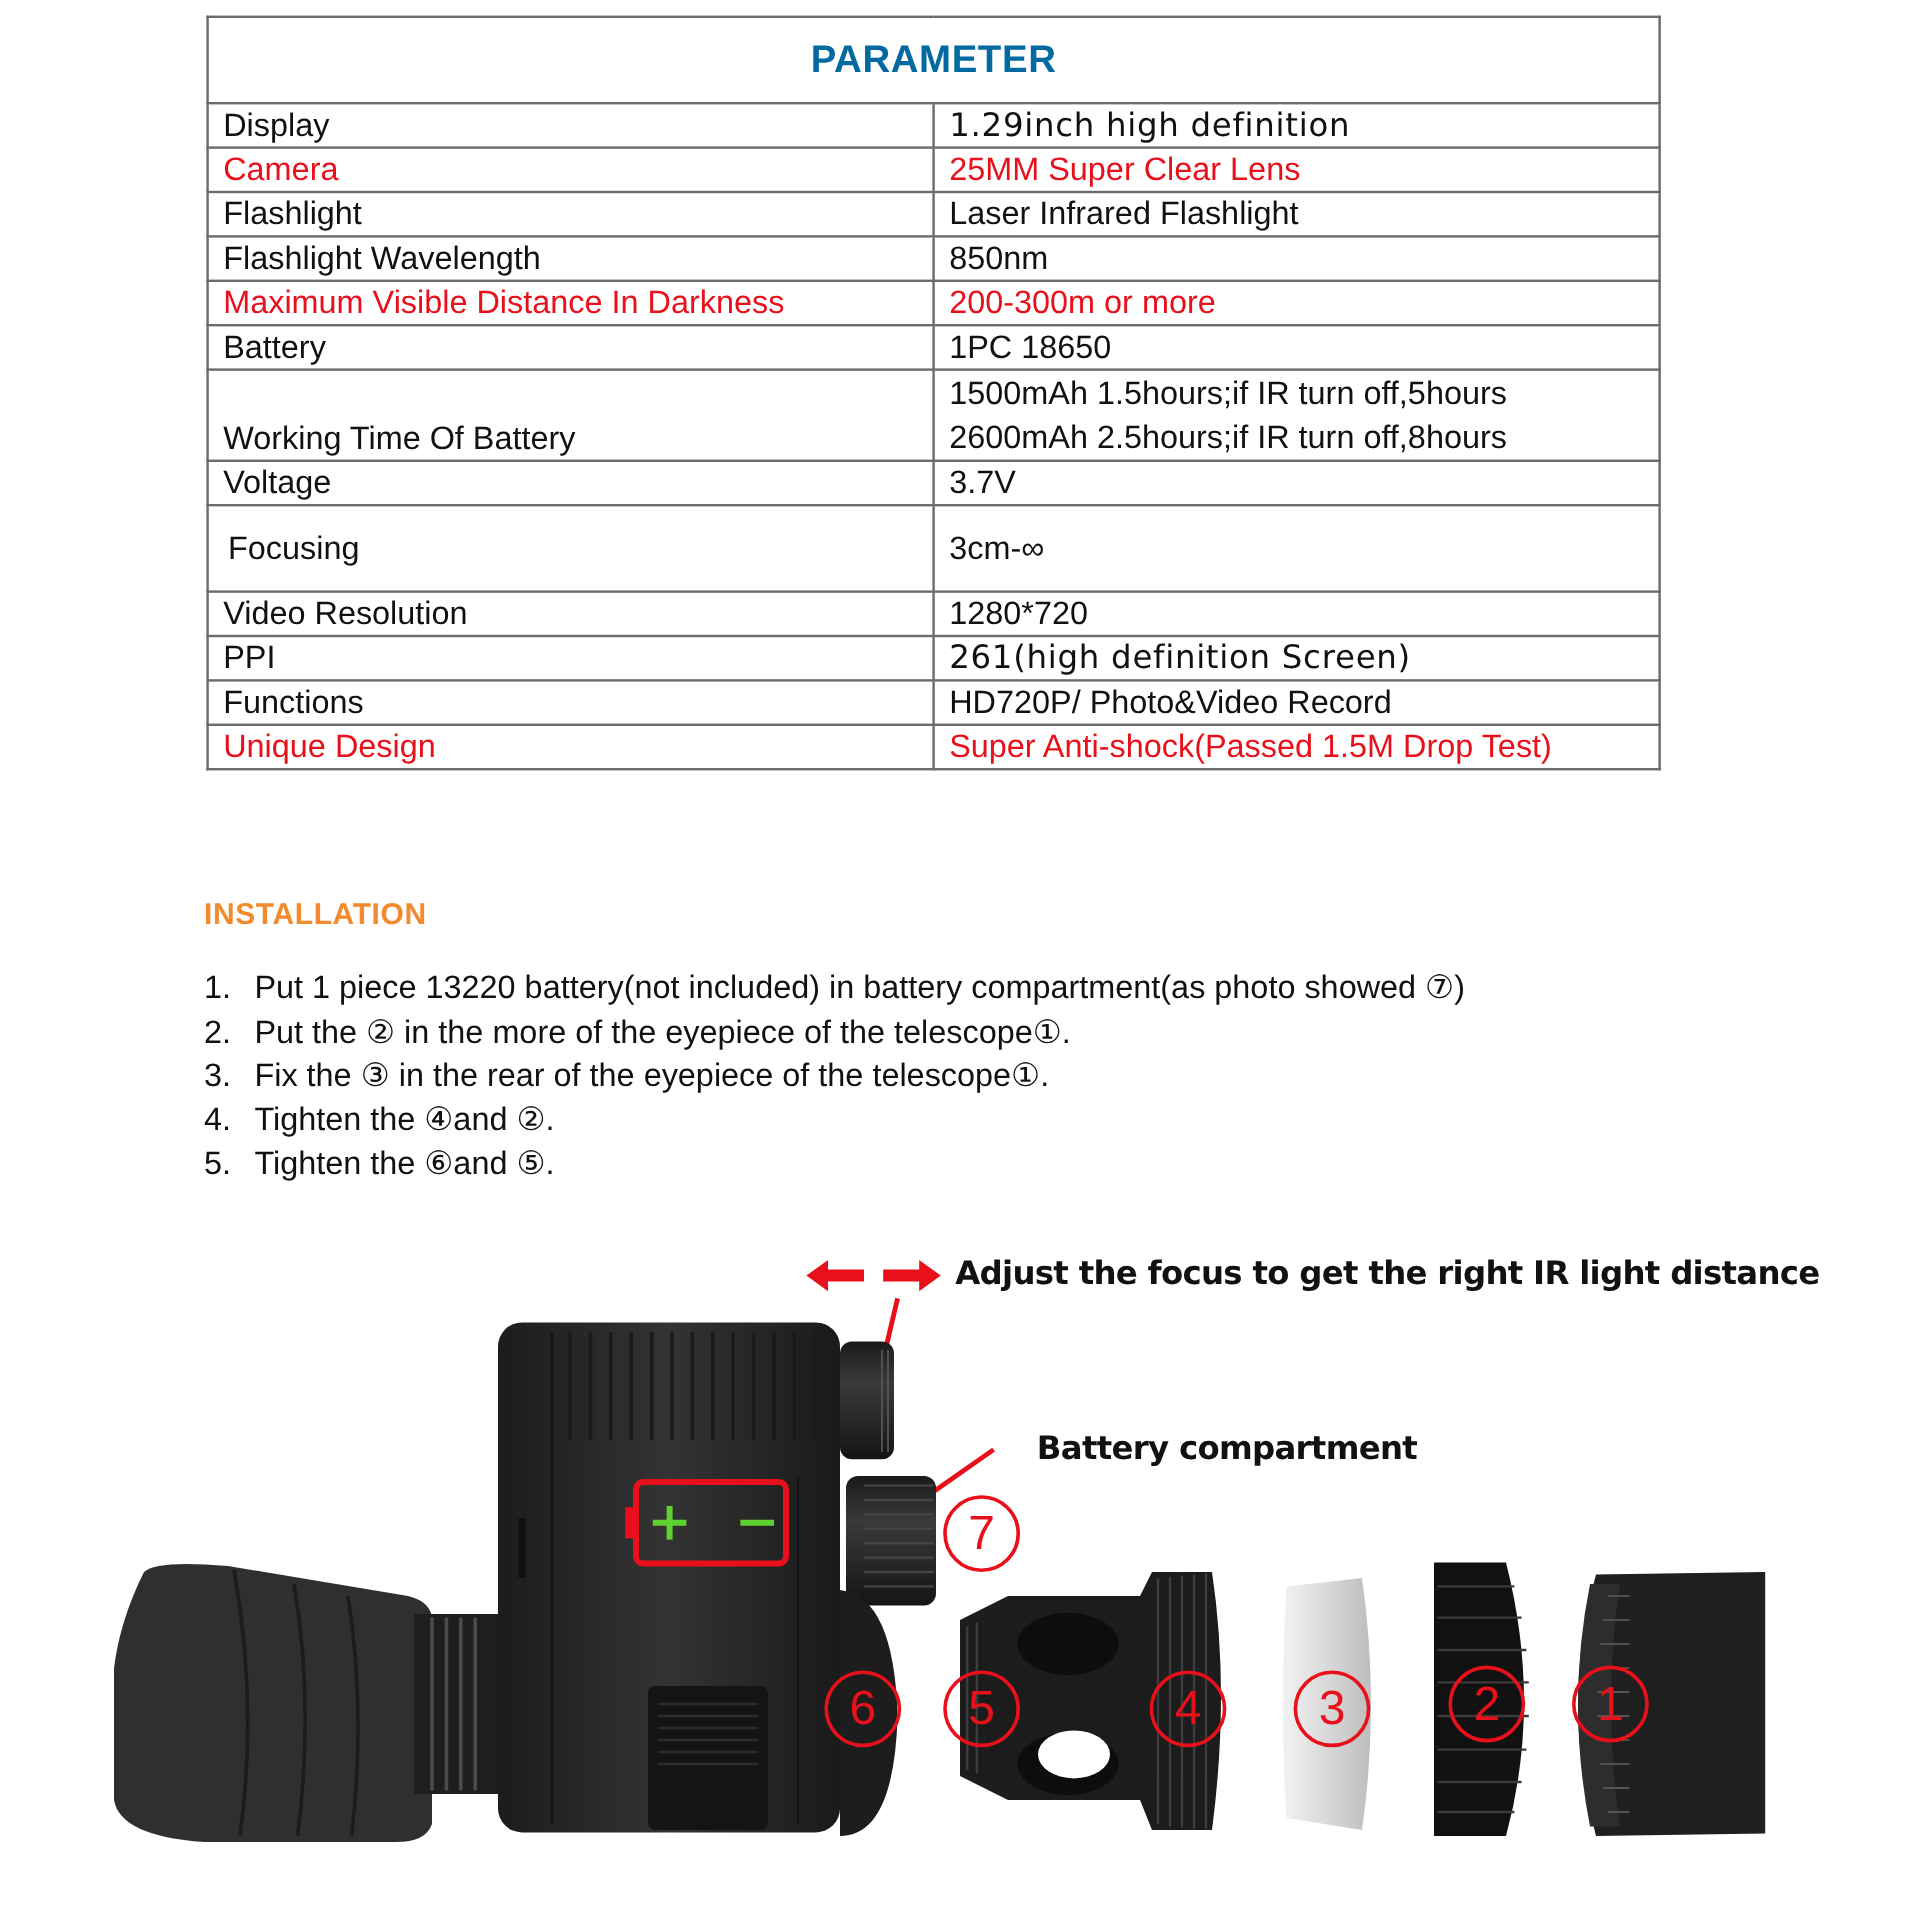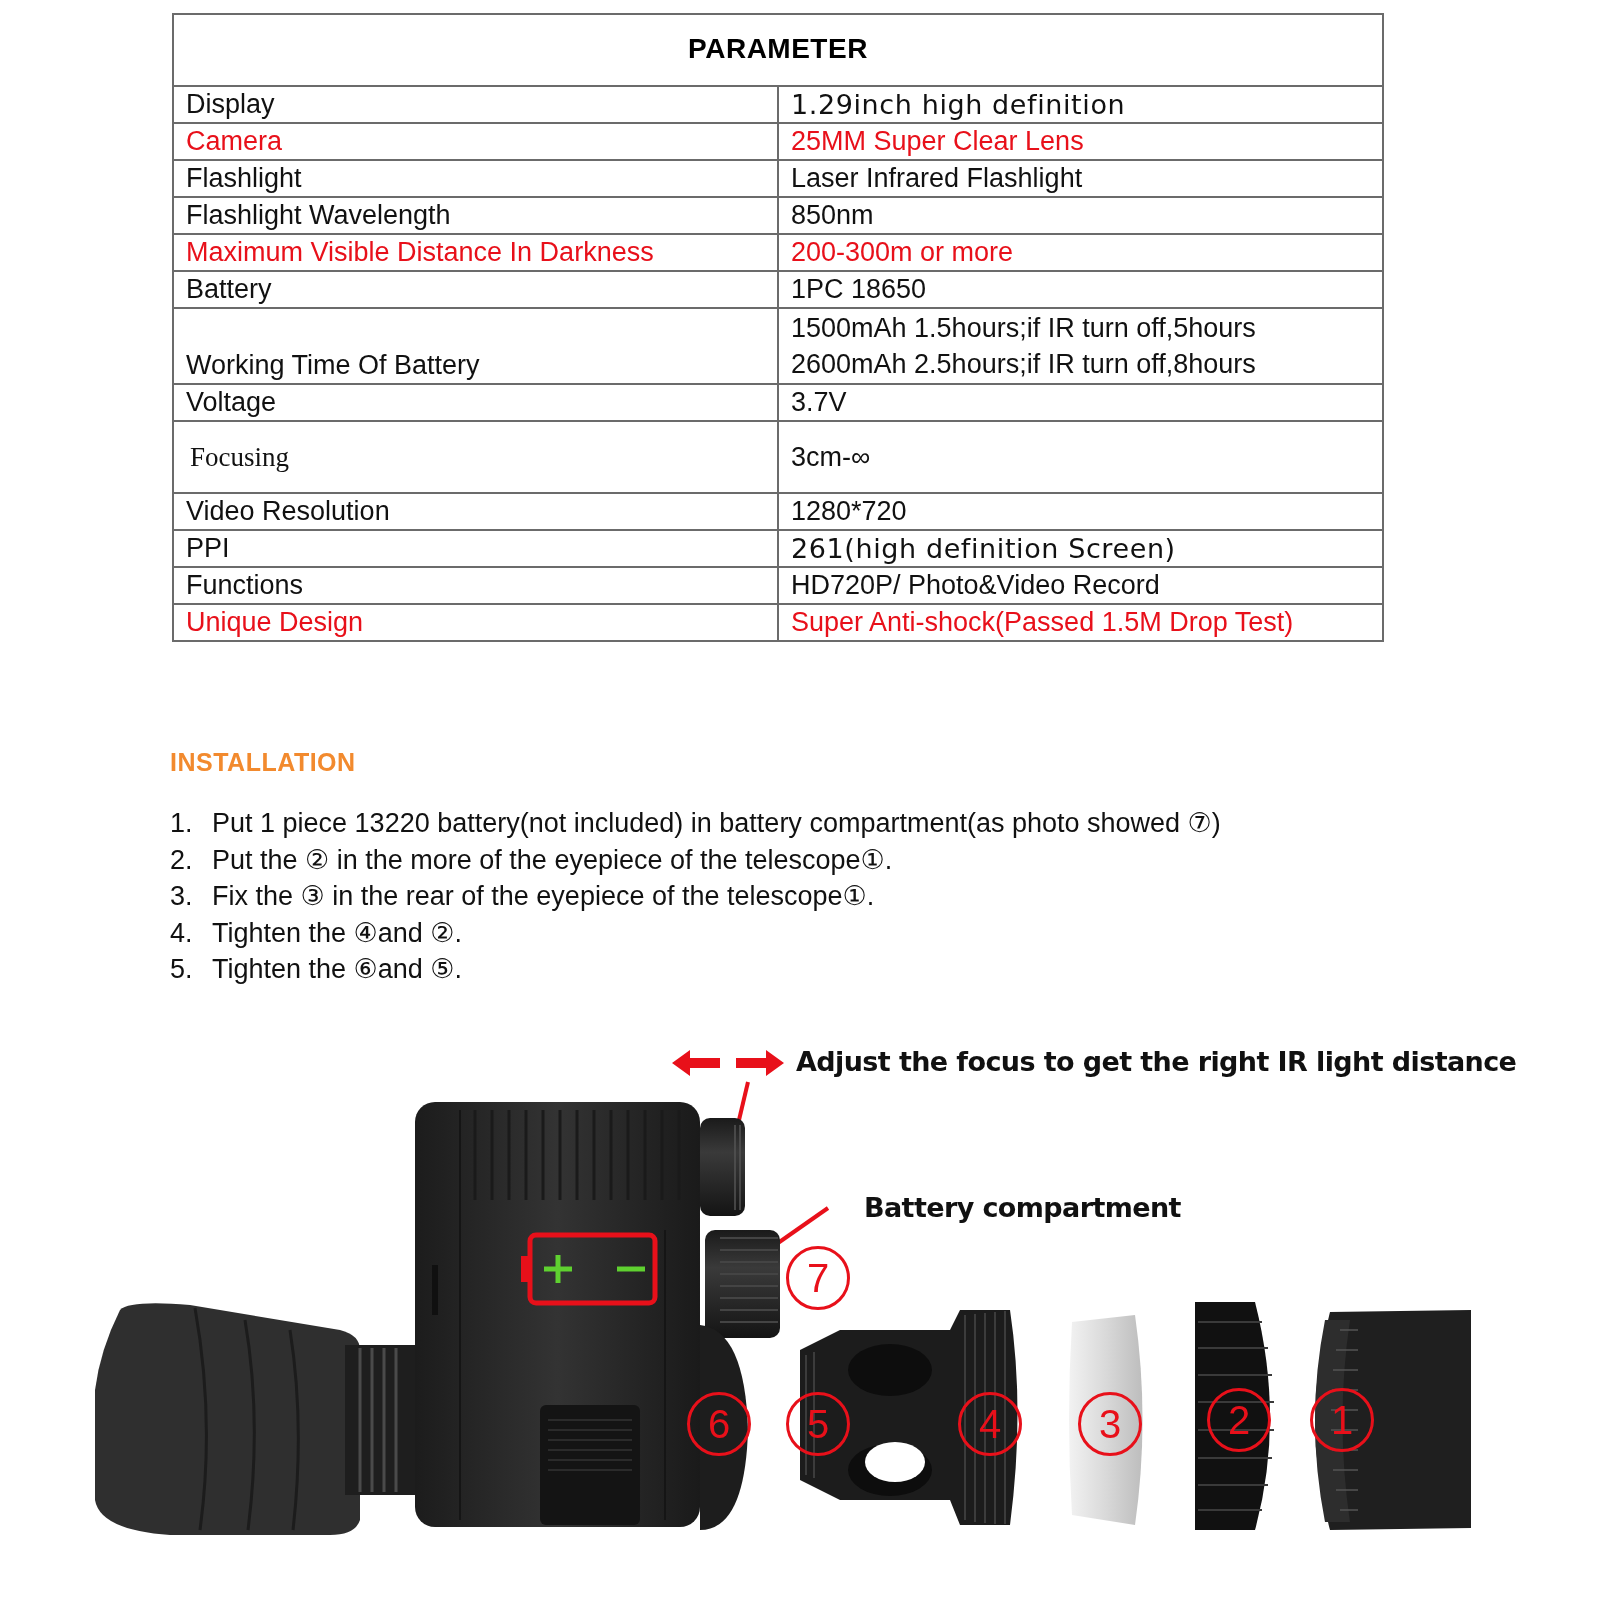--- a/index.html
+++ b/index.html
@@ -2,30 +2,30 @@
 <html><head>
 <meta charset="utf-8">
 <style>
   html, body { margin:0; padding:0; background:#ffffff; }
   body { width:1601px; height:1601px; position:relative; overflow:hidden; font-family:"Liberation Sans", sans-serif; color:#111; }
 
   
   .param-table { position:absolute; left:172px; top:13px; width:1212px; border-collapse:collapse; table-layout:fixed; }
   .param-table td { border:2px solid #6b6b6b; padding:0 0 0 12px; font-size:27px; line-height:1; vertical-align:middle; white-space:nowrap; overflow:hidden; }
   .param-table .title-cell { height:70px; text-align:center; padding:0; }
-  .param-title { color:#000000; font-weight:bold; font-size:28px; letter-spacing:0.5px; position:relative; top:-1px; }
+  .param-title { color:#0369a1; font-weight:bold; font-size:32px; letter-spacing:0.5px; position:relative; top:-1px; }
   .param-table td.col-label { width:560px; }
   .param-table tr.row td { height:35px; }
   .param-table tr.row-tall td { height:70px; }
   .param-table tr.row-focus td { height:70px; }
   .param-table .red { color:#e8101a; }
   .param-table td.valign-bottom { vertical-align:bottom; padding-bottom:4px; }
   .val-line { display:block; line-height:36px; }
   .serif-ish { font-family:"DejaVu Sans", sans-serif; font-size:27px; letter-spacing:0.6px; }
-  .indent { padding-left:16px !important;font-family:Liberation Serif, serif; }
+  .indent { padding-left:16px !important; }
 
   
   .install-title { position:absolute; left:170px; top:748px; color:#f28a2e; font-weight:bold; font-size:25px; letter-spacing:0.5px;text-align:center; }
   .install-list { position:absolute; left:170px; top:805px; margin:0; padding:0; list-style:none; }
   .install-list li { font-size:27px; line-height:36.5px; white-space:nowrap; }
   .install-list .num { display:inline-block; width:42px; }
 
   
   .diagram { position:absolute; left:0; top:1030px; width:1601px; height:571px; }
   .focus-note { position:absolute; left:796px; top:16px; font-family:"DejaVu Sans", sans-serif; font-weight:bold; font-size:27px; letter-spacing:-0.6px; color:#111; white-space:nowrap; }

